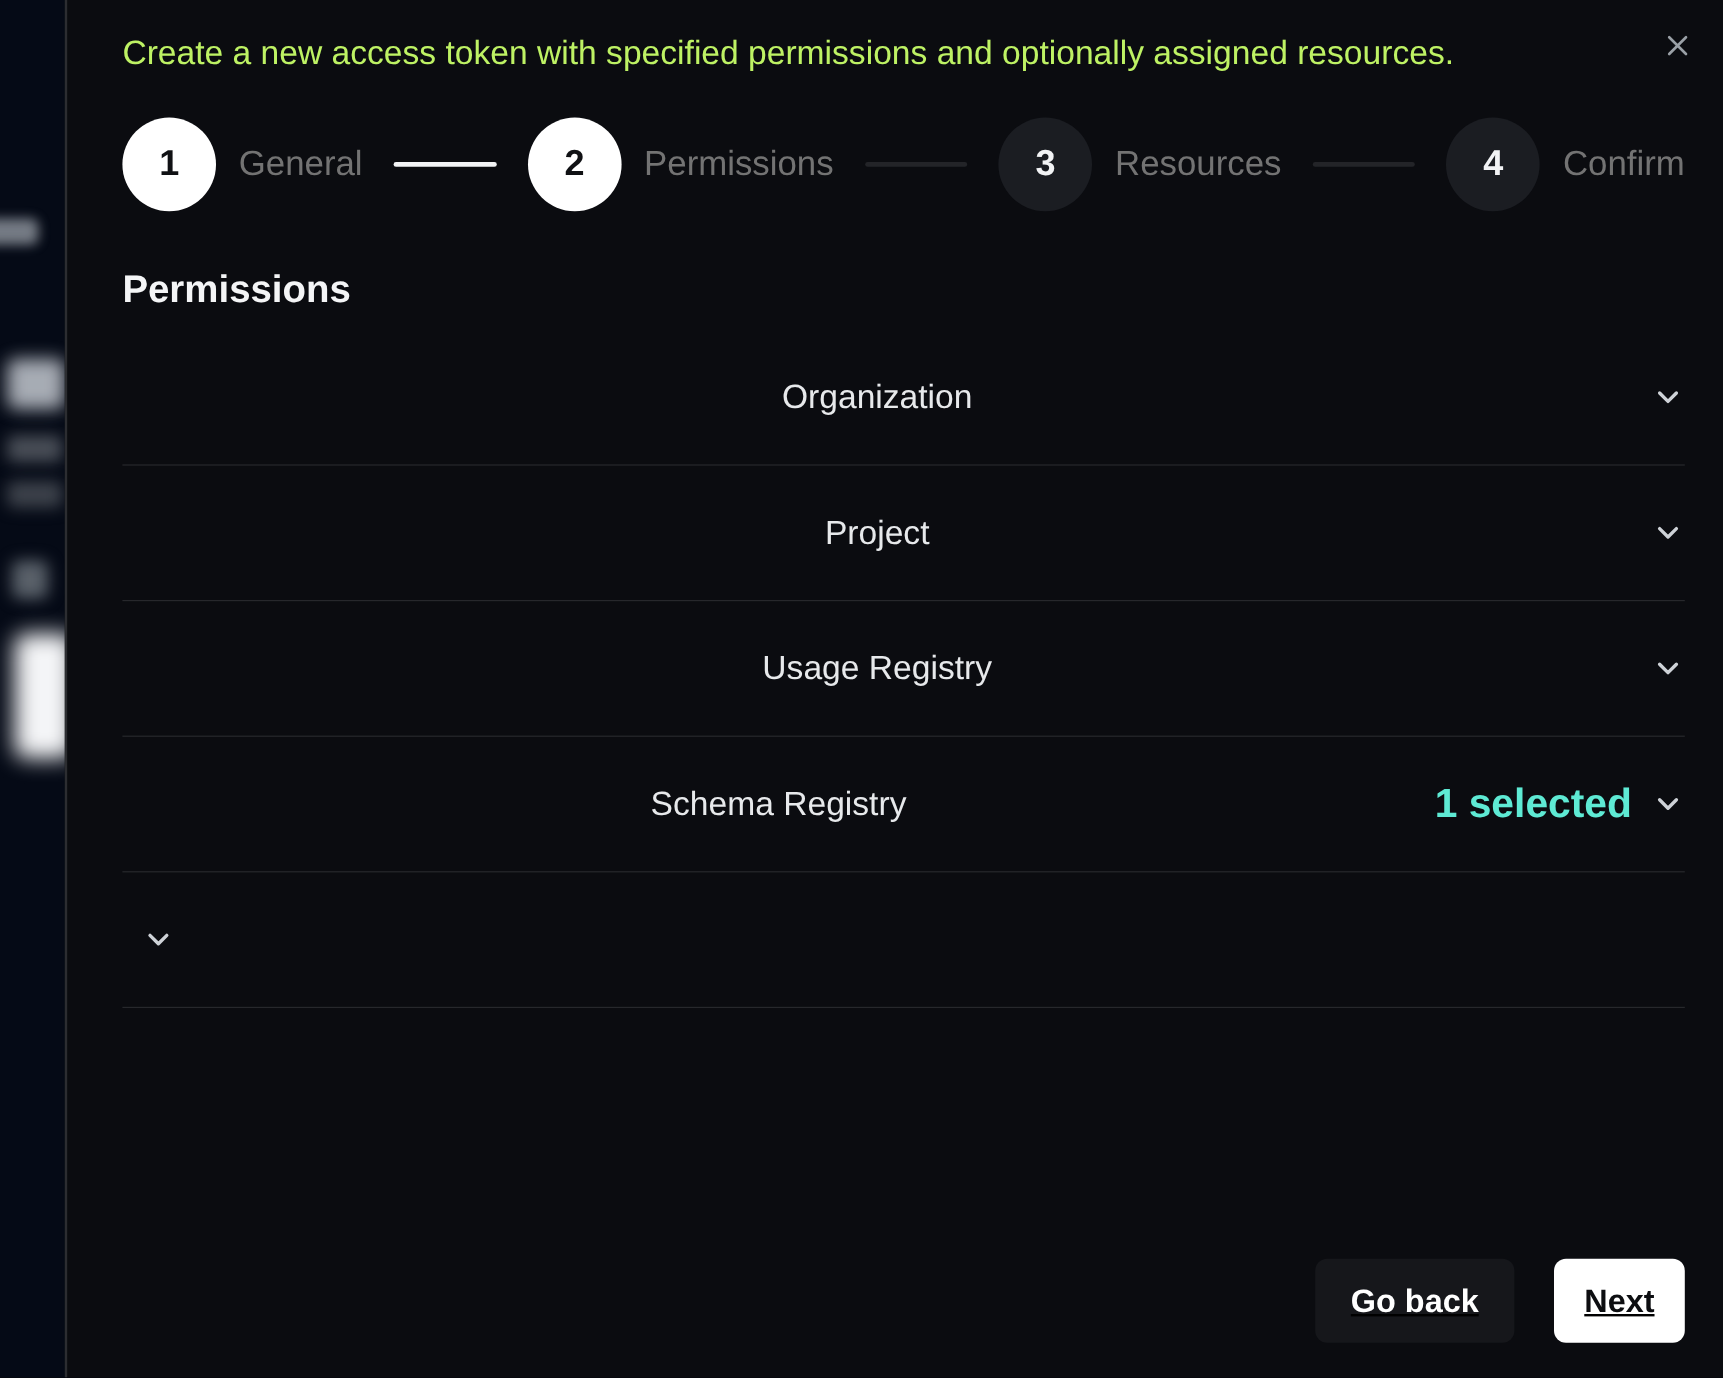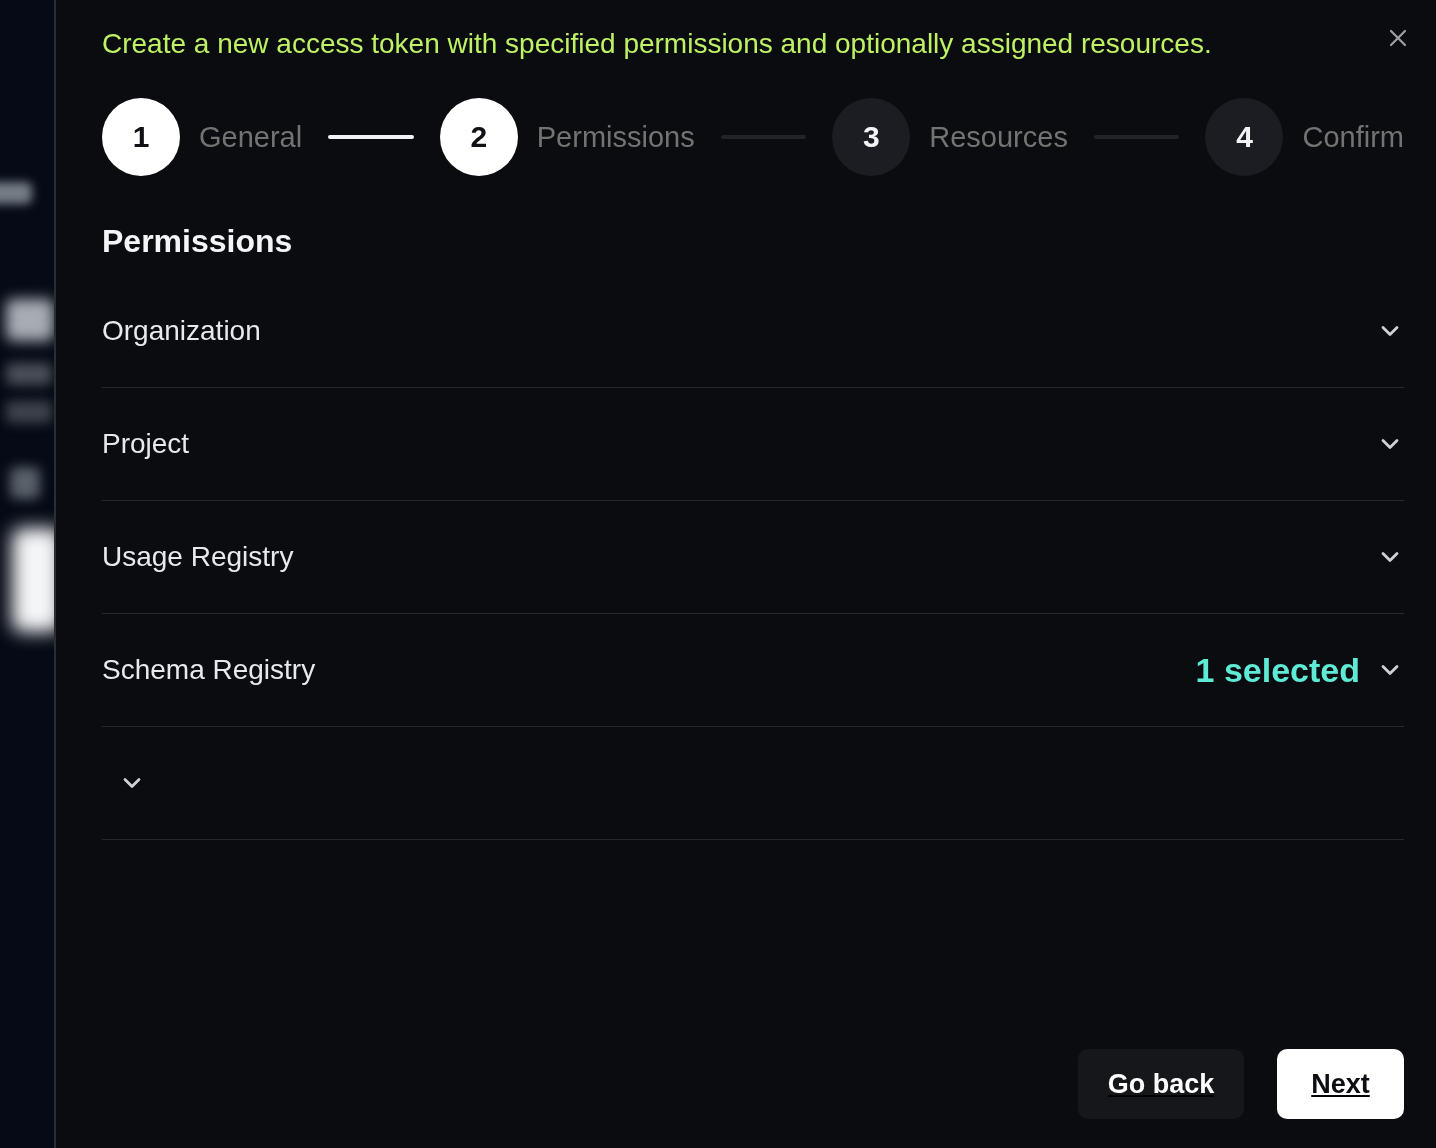--- a/index.html
+++ b/index.html
@@ -48,32 +48,32 @@
   .step.upcoming .step-circle{background:#1b1d22;color:#f2f3f5;}
   .step-label{font-size:29px;font-weight:500;color:#737373;white-space:nowrap;}
   .connector{flex:1 1 0;height:4px;border-radius:2px;margin:0 26px;background:#232428;}
   .connector.done{background:#f2f3f5;}
 
   
   .section-heading{margin:45px 0 0;font-size:32px;line-height:40px;font-weight:700;color:#f4f5f6;}
   .rows{margin-top:14px;}
   .accordion-row{
     display:flex;align-items:center;height:112px;
-    border-bottom:1px solid #27282c;cursor:pointer;
+    border-bottom:1px solid #27282c;cursor:pointer;text-align:center;
   }
   .row-label{flex:1 1 auto;font-size:28px;font-weight:400;color:#e7e9eb;}
   .row-meta{font-size:34px;font-weight:600;color:#5eead4;margin-right:16px;}
   .chev{width:28px;height:28px;flex:0 0 auto;color:#ced2d7;}
 
   
   .footer{position:absolute;right:32px;bottom:29px;display:flex;gap:33px;text-decoration:underline;}
   .btn{box-sizing:border-box;height:70px;border:none;border-radius:10px;font-family:inherit;
        font-size:27px;font-weight:600;cursor:pointer;display:flex;align-items:center;justify-content:center;}
   .btn-secondary{width:166px;background:#16171b;color:#ffffff;}
-  .btn-primary{width:127px;background:#ffffff;color:#0d0e11;}
+  .btn-primary{width:109px;background:#ffffff;color:#0d0e11;}
 </style>
 </head>
 <body>
 
 <div class="underlay">
   <div class="blob u1"></div>
   <div class="blob u2"></div>
   <div class="blob u3"></div>
   <div class="blob u4"></div>
   <div class="blob u5"></div>

